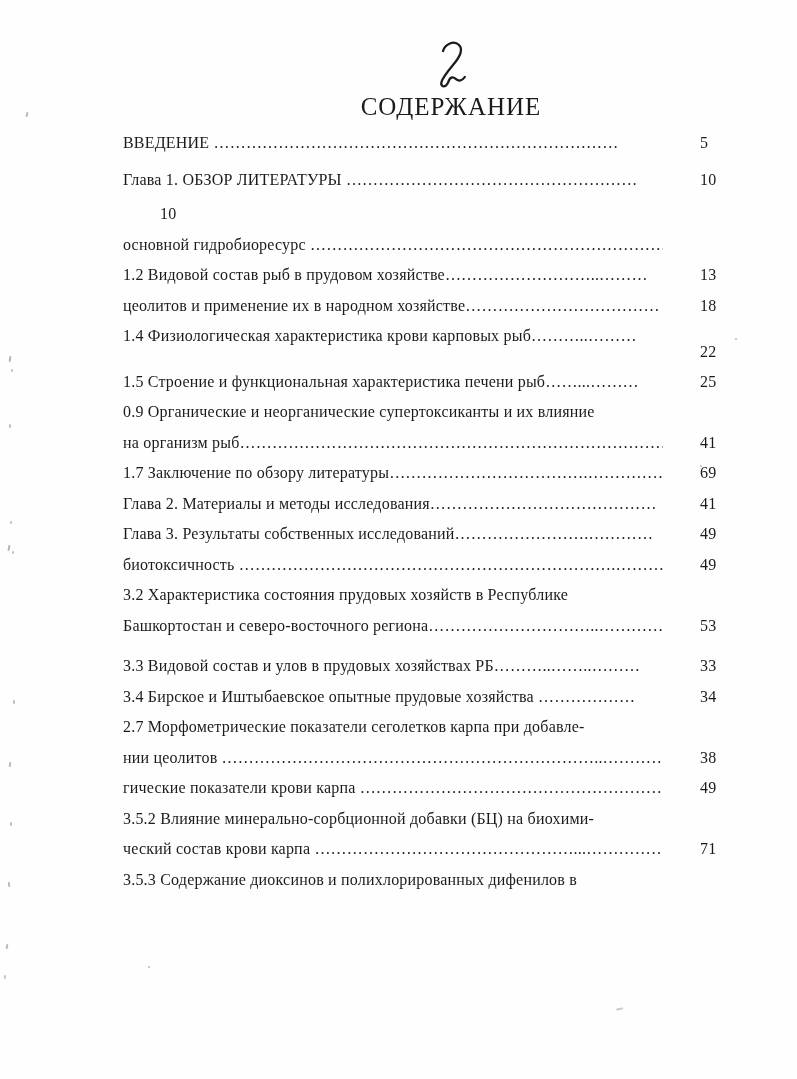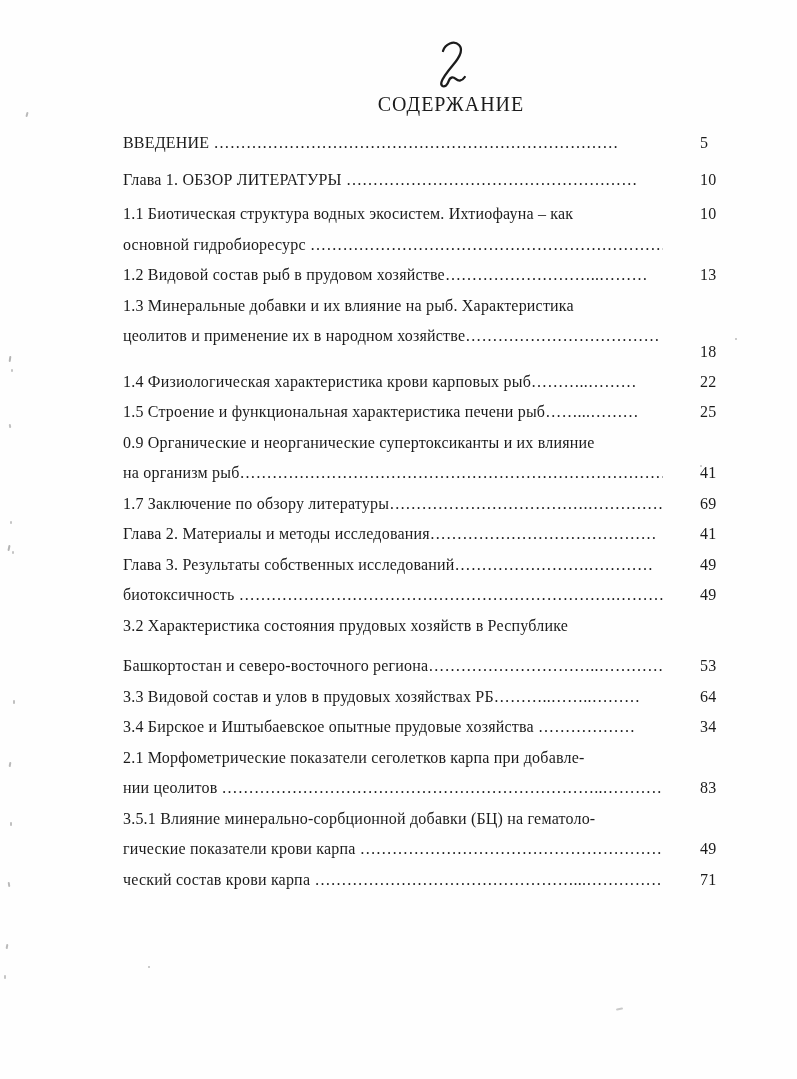--- a/index.html
+++ b/index.html
@@ -31,21 +31,21 @@
     width: 100%;
     height: 100%;
   }
   .doc-title {
     position: absolute;
     top: 93px;
     left: 123px;
     width: 600px;
     text-align: center;
     transform: translateX(28px);
-    font-size: 20px;
+    font-size: 25px;
     letter-spacing: 1px;
     white-space: nowrap;
   }
   .toc {
     position: absolute;
     left: 123px;
     top: 128px;
     width: 600px;
     font-size: 16px;
     letter-spacing: 0.2px;
@@ -96,38 +96,33 @@
     <span class="txt">ВВЕДЕНИЕ …………………………………………………………………</span>
     <span class="pg">5</span>
   </div>
 
   <div class="row">
     <span class="txt">Глава 1. ОБЗОР ЛИТЕРАТУРЫ ………………………………………………</span>
     <span class="pg">10</span>
   </div>
 
   <div class="row">
-    <span class="txt">1.1 Биотическая структура водных экосистем. Ихтиофауна – как</span>
     <span class="pg">10</span>
   </div>
 
   <div class="row">
     <span class="txt">основной гидробиоресурс ………………………………………………………….</span>
     <span class="pg"></span>
   </div>
 
   <div class="row">
     <span class="txt">1.2 Видовой состав рыб в прудовом хозяйстве………………………..………</span>
     <span class="pg">13</span>
   </div>
 
-  <div class="row">
-    <span class="txt">1.3 Минеральные добавки и их влияние на рыб. Характеристика</span>
-    <span class="pg"></span>
-  </div>
 
   <div class="row">
     <span class="txt">цеолитов и применение их в народном хозяйстве………………………………</span>
     <span class="pg">18</span>
   </div>
 
   <div class="row">
     <span class="txt">1.4 Физиологическая характеристика крови карповых рыб………..………</span>
     <span class="pg">22</span>
   </div>
@@ -173,54 +168,58 @@
     <span class="pg"></span>
   </div>
 
   <div class="row">
     <span class="txt">Башкортостан и северо-восточного региона…………………………..…………</span>
     <span class="pg">53</span>
   </div>
 
   <div class="row">
     <span class="txt">3.3 Видовой состав и улов в прудовых хозяйствах РБ………..……..………</span>
-    <span class="pg">64</span>
+    <span class="pg">33</span>
   </div>
 
   <div class="row">
     <span class="txt">3.4 Бирское  и Иштыбаевское опытные прудовые хозяйства ………………</span>
     <span class="pg">34</span>
   </div>
 
   <div class="row">
-    <span class="txt">2.1 Морфометрические показатели сеголетков карпа при добавле-</span>
+    <span class="txt">2.7 Морфометрические показатели сеголетков карпа при добавле-</span>
     <span class="pg"></span>
   </div>
 
   <div class="row">
     <span class="txt">нии цеолитов ……………………………………………………………..…………………</span>
-    <span class="pg">83</span>
-  </div>
-
-  <div class="row">
-    <span class="txt">3.5.1 Влияние минерально-сорбционной добавки (БЦ) на гематоло-</span>
-    <span class="pg"></span>
-  </div>
+    <span class="pg">38</span>
+  </div>
+
 
   <div class="row">
     <span class="txt">гические показатели крови карпа ……………………………………………………</span>
     <span class="pg">49</span>
   </div>
 
+  <div class="row">
+    <span class="txt">3.5.2 Влияние минерально-сорбционной добавки (БЦ) на биохими-</span>
+    <span class="pg"></span>
+  </div>
 
   <div class="row">
     <span class="txt">ческий состав крови карпа …………………………………………...…………………</span>
     <span class="pg">71</span>
   </div>
 
+  <div class="row">
+    <span class="txt">3.5.3 Содержание диоксинов и полихлорированных дифенилов в</span>
+    <span class="pg"></span>
+  </div>
 </div>
 
   <div class="speck" style="left:26px;top:112px;width:2px;height:5px;opacity:.6;transform:rotate(15deg)"></div>
   <div class="speck" style="left:9px;top:356px;width:2px;height:6px;opacity:.65;transform:rotate(8deg)"></div>
   <div class="speck" style="left:11px;top:369px;width:2px;height:3px;opacity:.5"></div>
   <div class="speck" style="left:9px;top:424px;width:2px;height:4px;opacity:.55;transform:rotate(-10deg)"></div>
   <div class="speck" style="left:10px;top:521px;width:2px;height:3px;opacity:.5"></div>
   <div class="speck" style="left:8px;top:545px;width:2px;height:6px;opacity:.65;transform:rotate(12deg)"></div>
   <div class="speck" style="left:12px;top:551px;width:2px;height:3px;opacity:.5"></div>
   <div class="speck" style="left:13px;top:700px;width:2px;height:4px;opacity:.55"></div>

